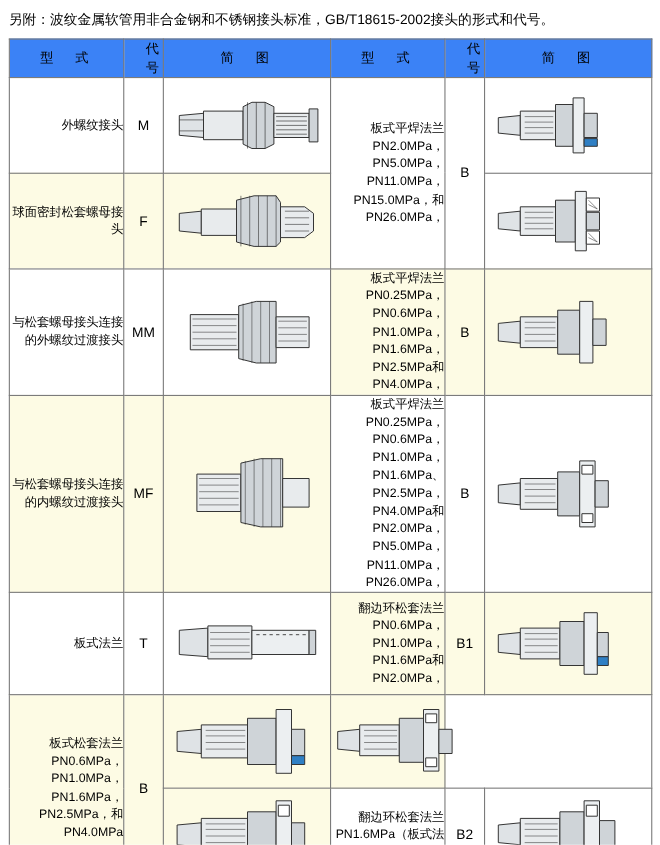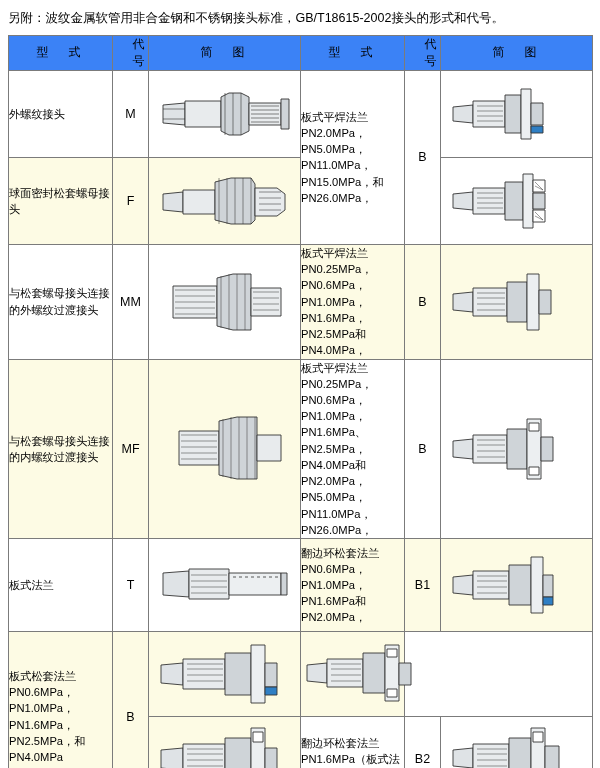--- a/index.html
+++ b/index.html
@@ -45,21 +45,21 @@
     text-align: center;
     font-size: 12px;
     height: 24px;
     letter-spacing: 4px;
   }
   .hdr.small { letter-spacing: 2px; padding-left: 18px; }
   .cell-type {
     font-size: 11.2px;
     line-height: 1.45;
     padding: 4px 5px;
-    text-align: left;
+    text-align: right;
   }
   .cell-code {
     text-align: center;
     font-size: 12.5px;
   }
   .cell-fig {
     text-align: center;
     padding: 2px 0;
   }
   .yellow { background: #fdfbe4; }

